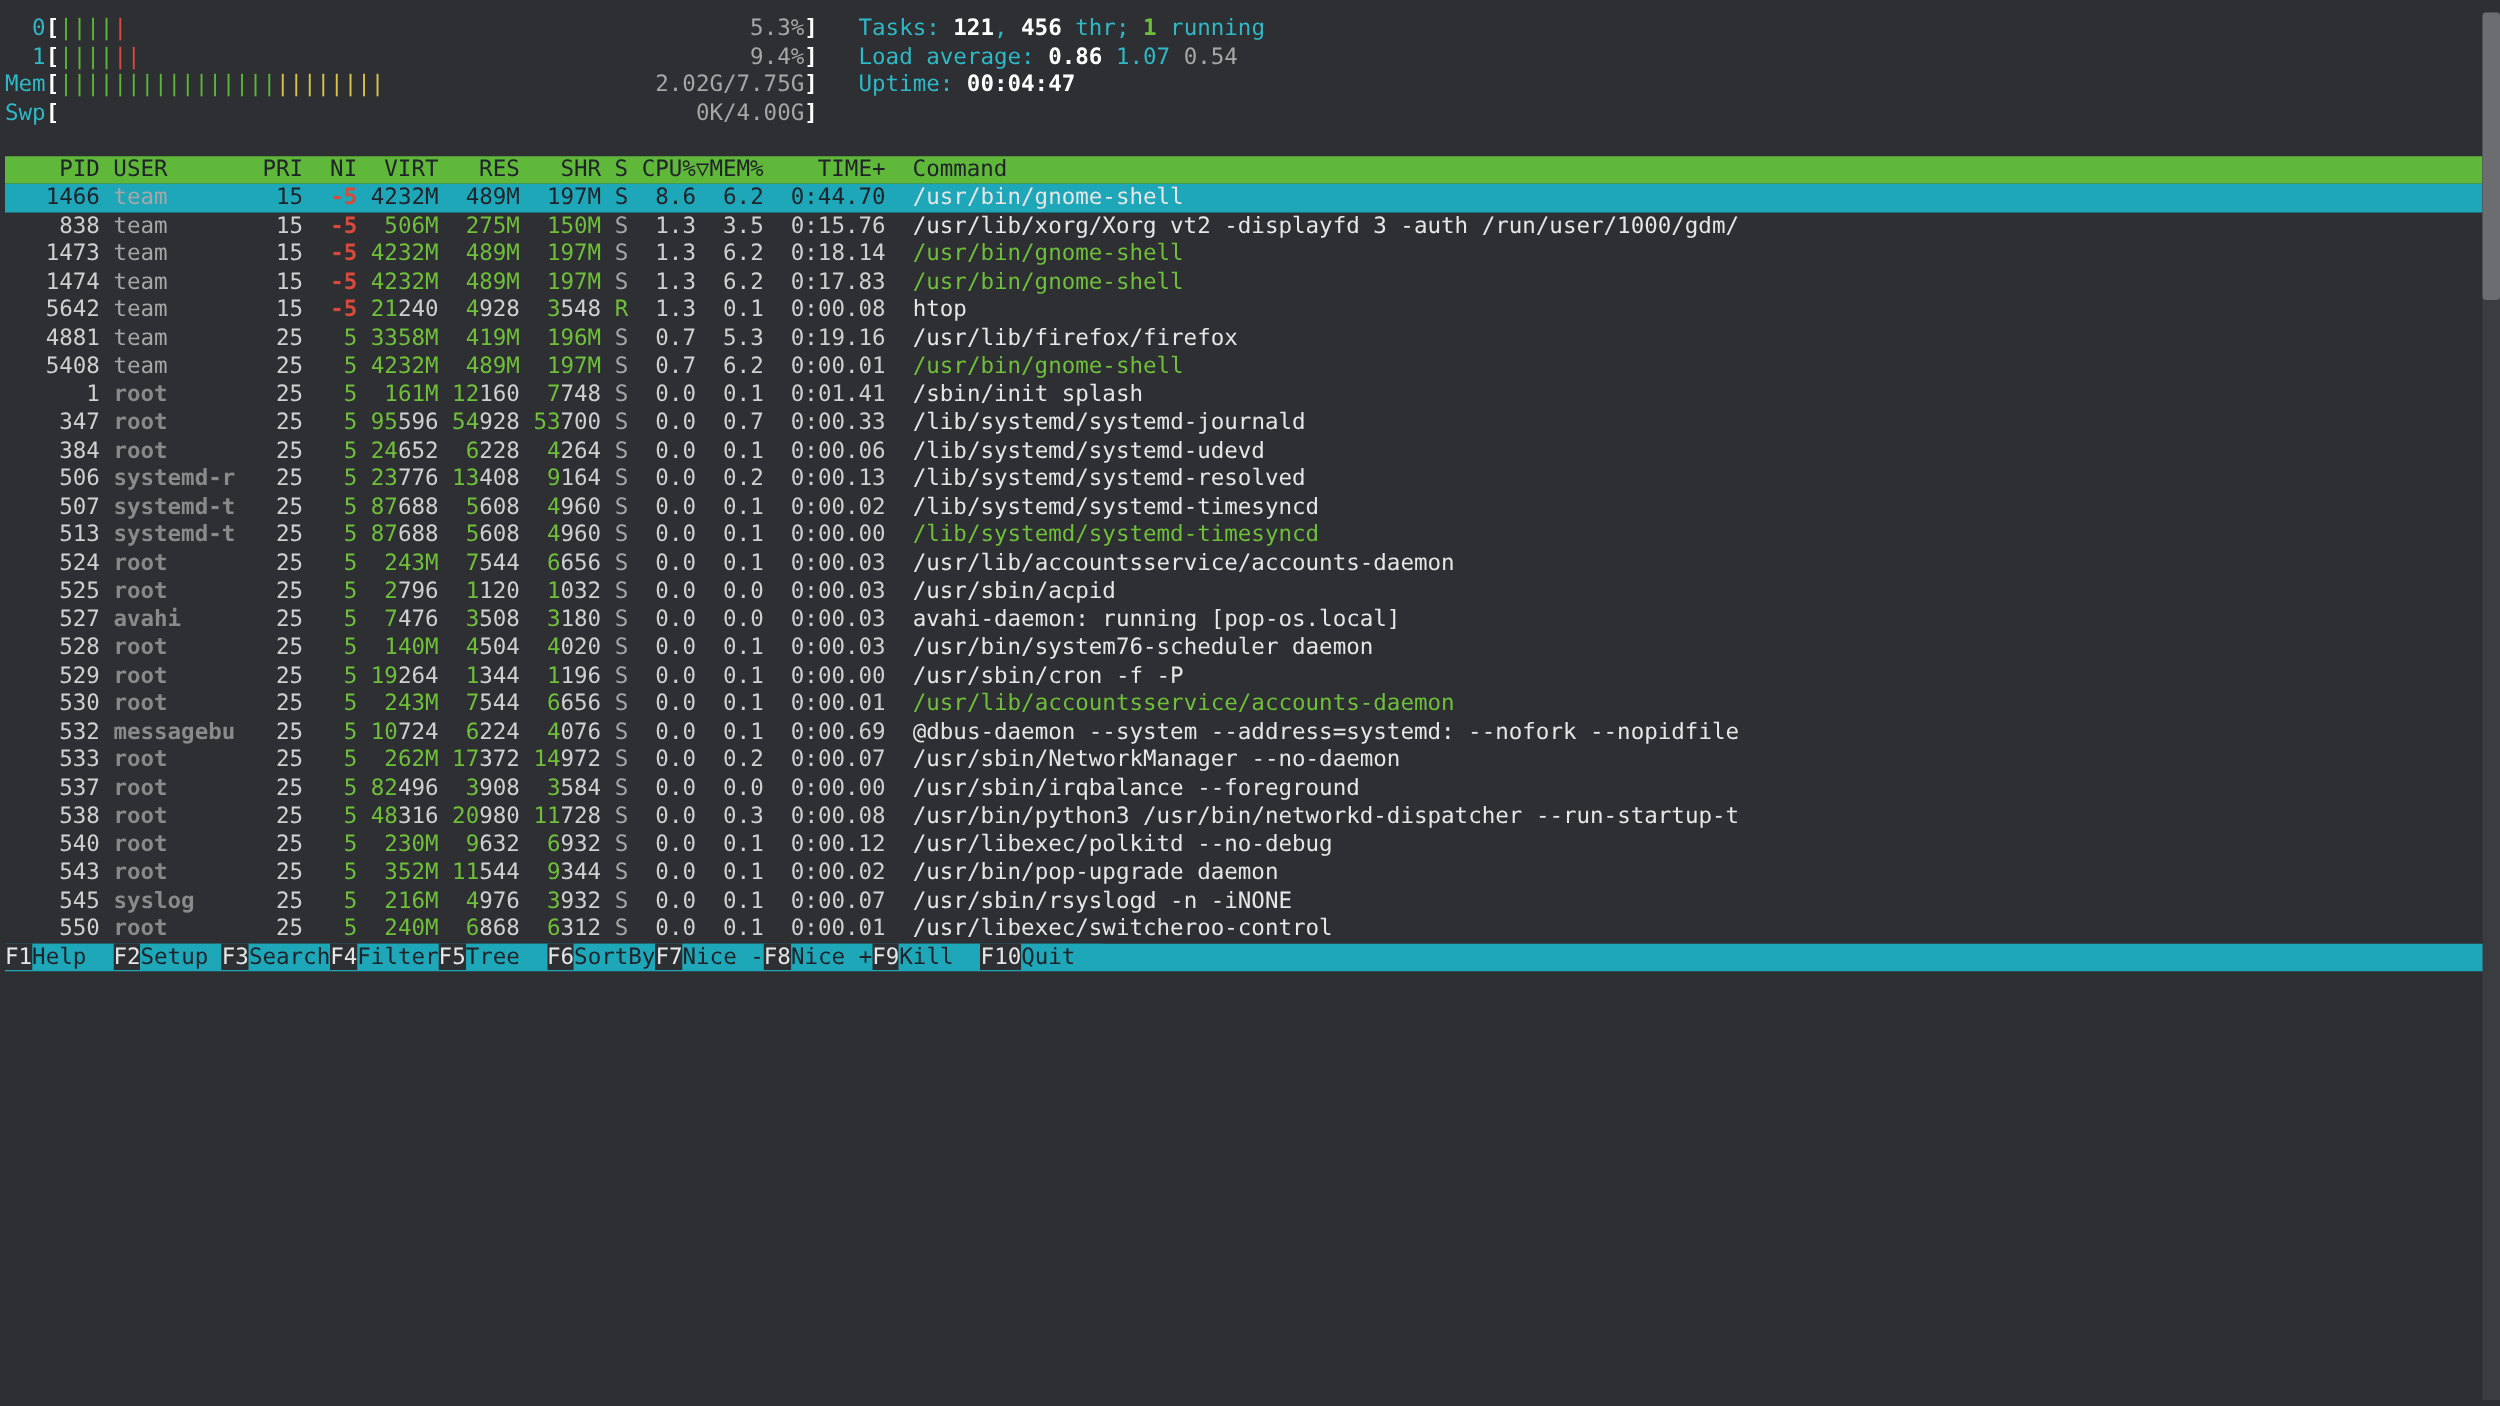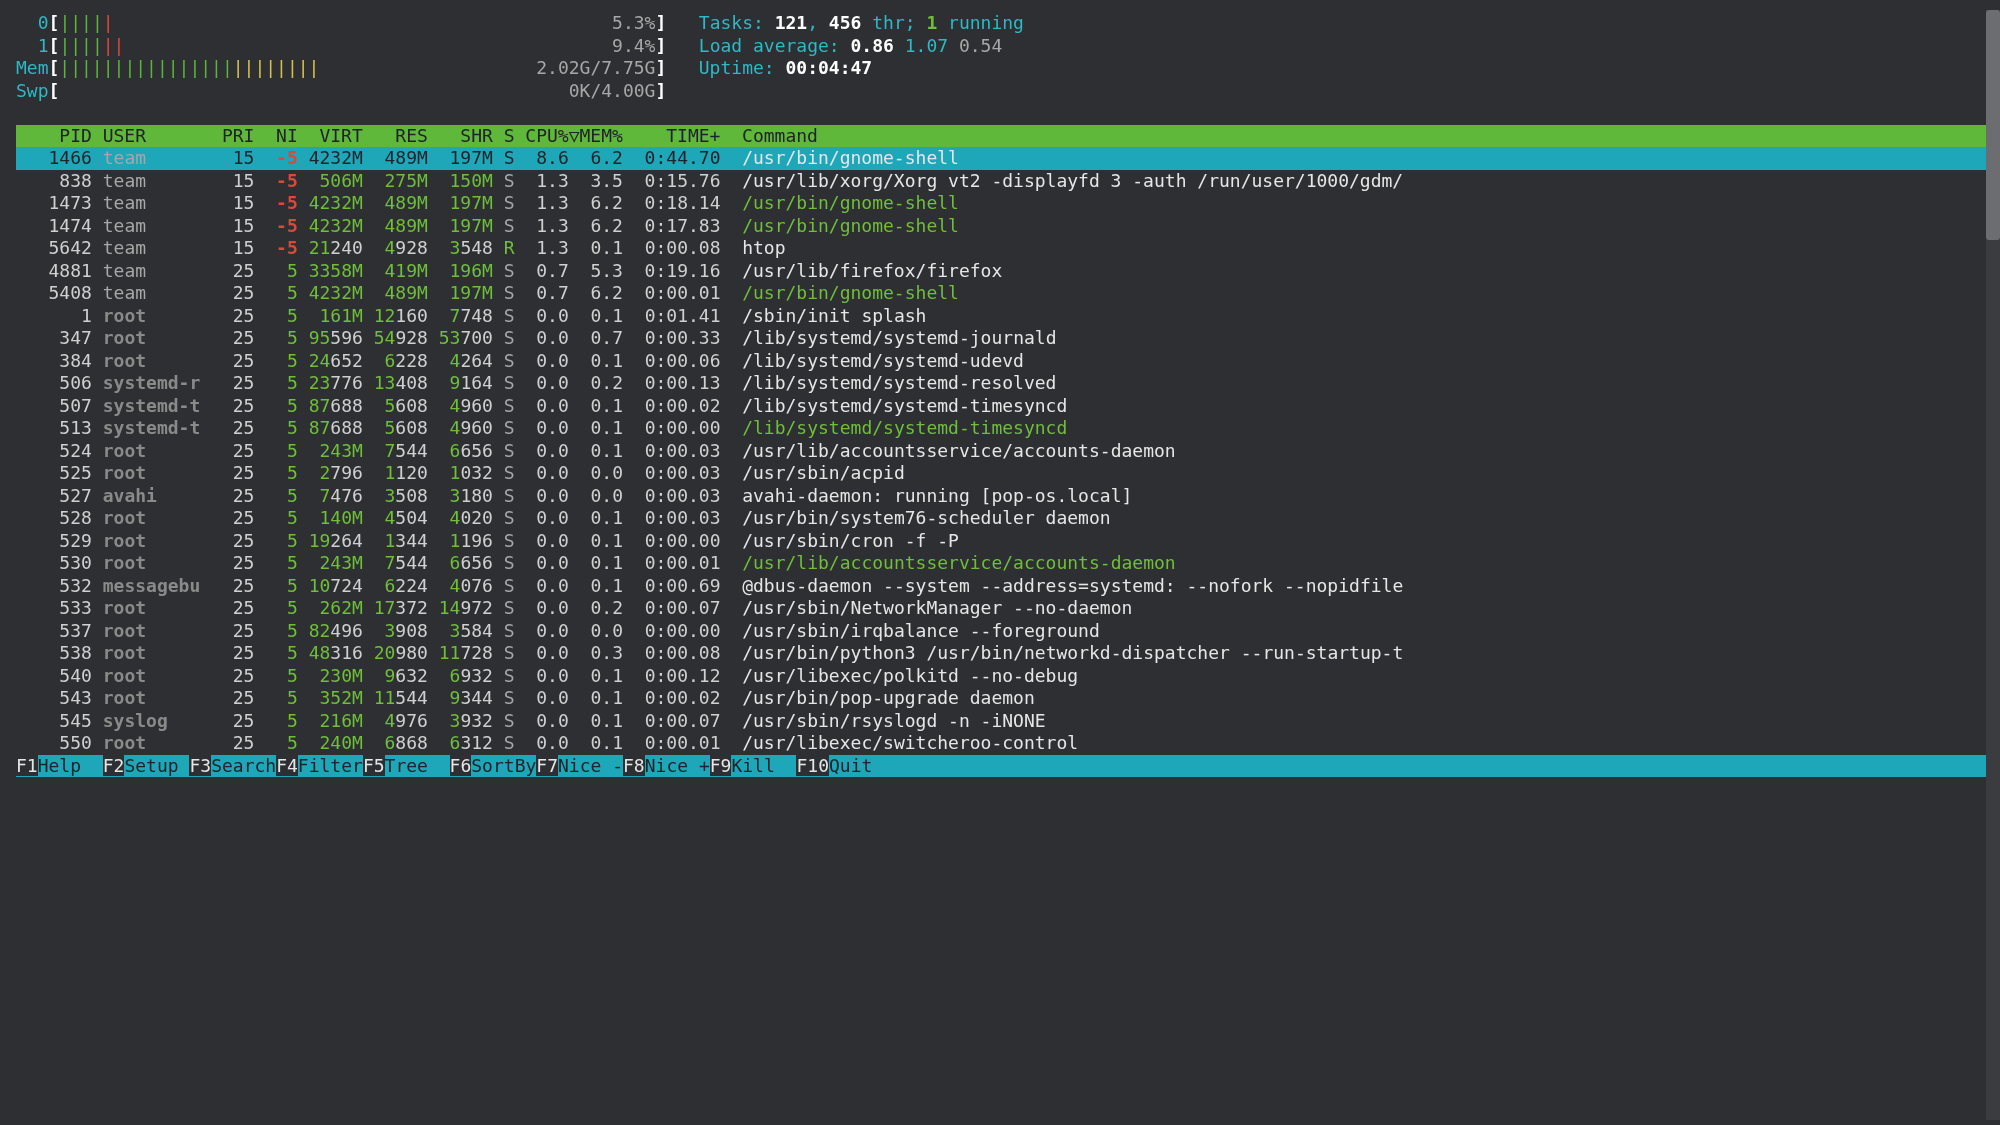--- a/index.html
+++ b/index.html
@@ -8,21 +8,21 @@
     background: #2d2f33;
     color: #d0d0d0;
     font-family: "DejaVu Sans Mono", "Menlo", "Consolas", monospace;
     font-size: 18px;
     line-height: 22.5px;
     overflow: hidden;
   }
   .screen {
     width: 2000px;
     height: 1125px;
-    padding: 12px 4px 0 16px;
+    padding: 12px 4px 0 4px;
     box-sizing: border-box;
     white-space: pre;
   }
   .cyan   { color: #2fb8c6; }
   .white  { color: #e6e6e6; }
   .bwhite { color: #ffffff; font-weight: bold; }
   .grey   { color: #a7a7a7; }
   .green  { color: #6fbf3a; }
   .bgreen { color: #6fbf3a; font-weight: bold; }
   .dim    { color: #8a8a8a; font-weight: bold;}

